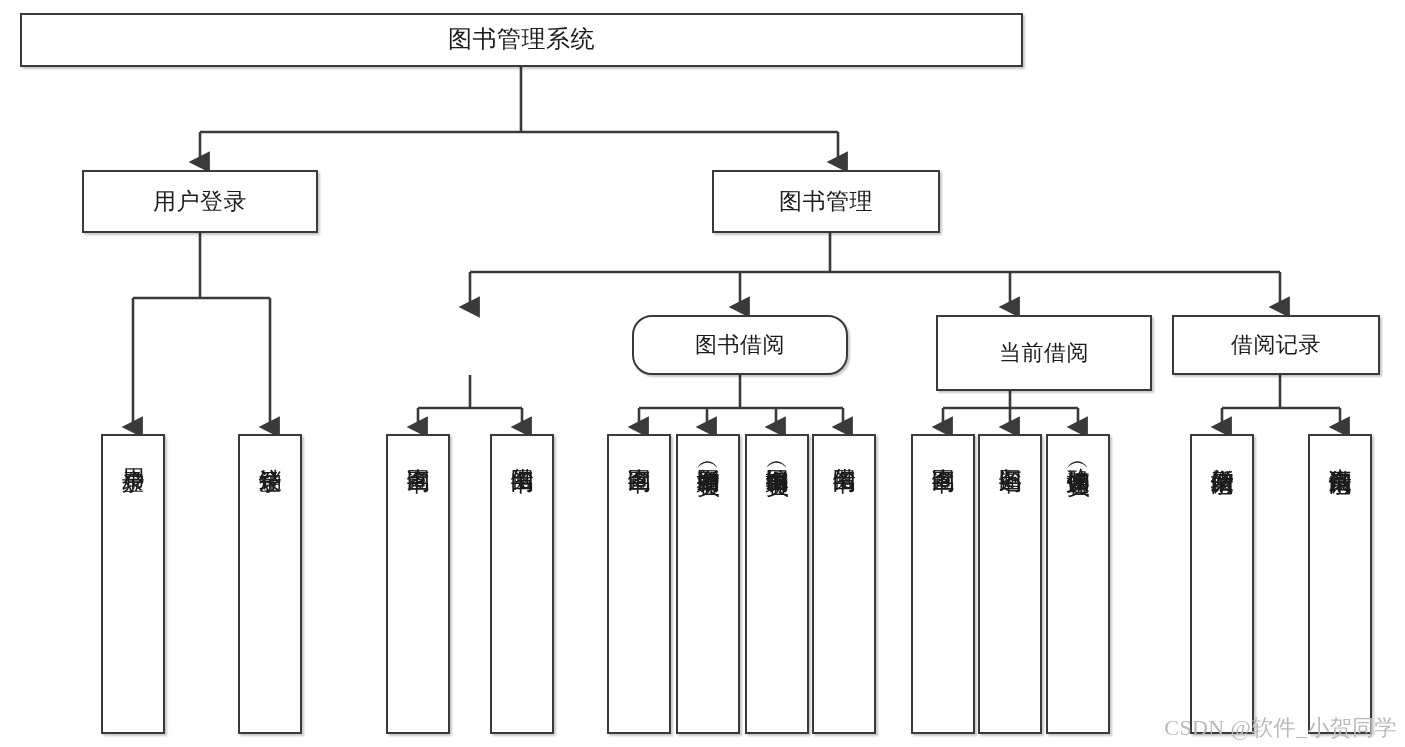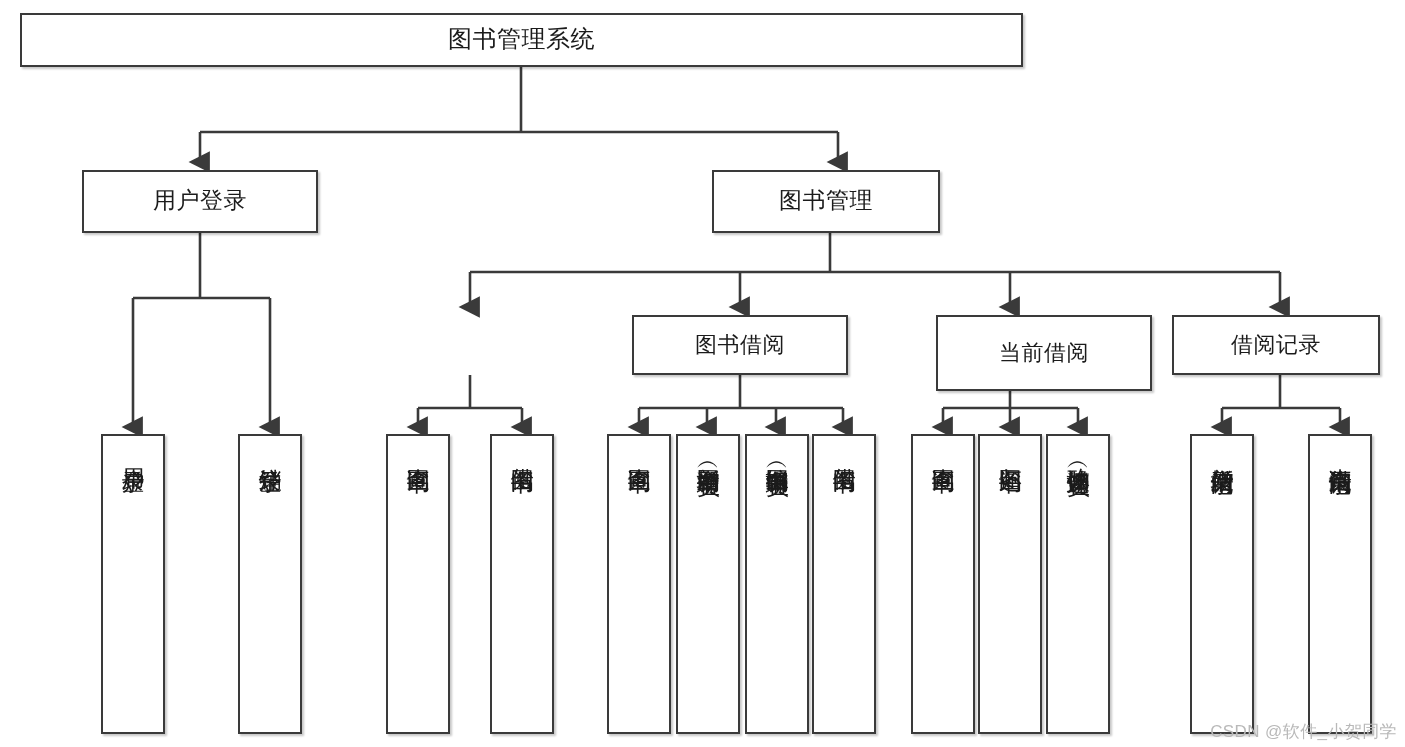--- a/index.html
+++ b/index.html
@@ -35,21 +35,20 @@
     align-items: center;
     justify-content: center;
     color: #1b1b1b;
     z-index: 5;
   }
   .node-label {
     text-align: center;
     line-height: 1.16;
     letter-spacing: 0.5px;
     white-space: nowrap;
-    font-family: Liberation Serif, serif;
   }
   .node.root .node-label { font-size: 24px; }
   .node.level2 .node-label { font-size: 23px; }
   .node.level3 .node-label { font-size: 22px; }
   .node.leaf {
     align-items: flex-start;
     padding-top: 14px;
   }
   .node.leaf .node-label {
     writing-mode: vertical-rl;
@@ -58,26 +57,26 @@
     line-height: 1.02;
     letter-spacing: 1px;
     white-space: normal;
     max-height: 285px;
   }
   .node.leaf.tall .node-label { max-height: 270px; }
   #watermark {
     position: absolute;
     right: 8px;
     bottom: 4px;
-    font-size: 17px;
+    font-size: 22px;
     color: #b9b9b9;
     letter-spacing: 0.4px;
     z-index: 9;
     white-space: nowrap;
-    font-family: Liberation Sans, sans-serif;
+    font-family: Liberation Serif, serif;
   }
 </style>
 </head>
 <body>
 
 <div id="diagram-root">
 
   <svg id="edge-layer" viewBox="0 0 1405 747" xmlns="http://www.w3.org/2000/svg">
     <defs>
       <marker id="arrow" markerWidth="9" markerHeight="9" refX="4.5" refY="4.2" orient="auto" markerUnits="strokeWidth">
@@ -132,21 +131,21 @@
     <span class="node-label">图书管理系统</span>
   </div>
 
   <div class="node level2" style="left:82px; top:170px; width:236px; height:63px;">
     <span class="node-label">用户登录</span>
   </div>
   <div class="node level2" style="left:712px; top:170px; width:228px; height:63px;justify-content:center;">
     <span class="node-label">图书管理</span>
   </div>
 
-  <div class="node level3" style="left:632px; top:315px; width:216px; height:60px;">
+  <div class="node level3" style="left:632px; top:315px; width:216px; height:60px;border-radius:20px;">
     <span class="node-label">图书借阅</span>
   </div>
   <div class="node level3" style="left:936px; top:315px; width:216px; height:76px;">
     <span class="node-label">当前借阅</span>
   </div>
   <div class="node level3" style="left:1172px; top:315px; width:208px; height:60px;">
     <span class="node-label">借阅记录</span>
   </div>
 
   <div class="node leaf" style="left:101px; top:434px; width:64px; height:300px;">

